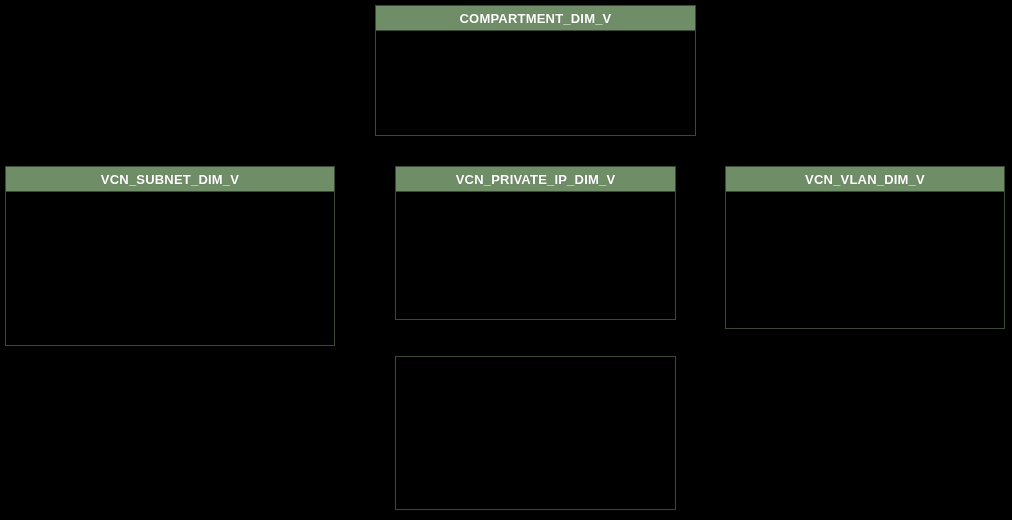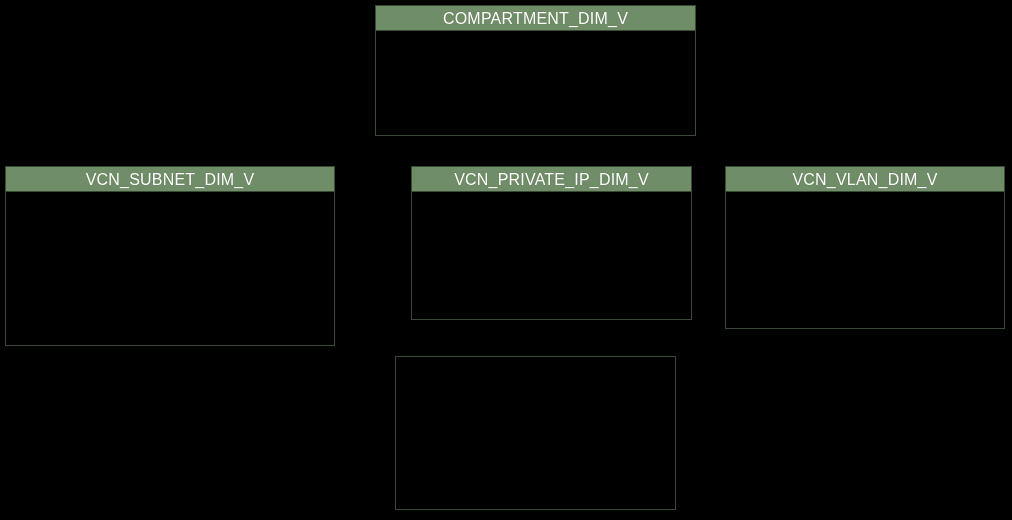--- a/index.html
+++ b/index.html
@@ -22,22 +22,22 @@
     background: #000000;
     border: 1px solid #3a4a36;
     display: flex;
     flex-direction: column;
     align-items: stretch;
   }
   .entity-header {
     box-sizing: border-box;
     background: #6f8d66;
     color: #ffffff;
-    font-size: 16px;
-    font-weight: normal;
+    font-size: 13px;
+    font-weight: bold;
     letter-spacing: 0.2px;
     text-align: center;
     line-height: 25px;
     height: 25px;
     flex: 0 0 25px;
     overflow: hidden;
     white-space: nowrap;
     border-bottom: 1px solid #3a4a36;
     text-shadow: 0 0 1px rgba(0,0,0,0.25);
   }
@@ -62,21 +62,21 @@
       <div class="entity-body">
         <ul class="entity-attrs"></ul>
       </div>
     </div>
     <div class="entity" style="left: 5px; top: 166px; width: 330px; height: 180px; border-color: rgb(58, 74, 54); background: rgb(0, 0, 0);">
       <div class="entity-header" style="background: rgb(111, 141, 102); color: rgb(255, 255, 255); border-bottom-color: rgb(58, 74, 54);">VCN_SUBNET_DIM_V</div>
       <div class="entity-body">
         <ul class="entity-attrs"></ul>
       </div>
     </div>
-    <div class="entity" style="left: 411px; top: 166px; width: 281px; height: 154px; border-color: rgb(58, 74, 54); background: rgb(0, 0, 0);">
+    <div class="entity" style="left: 395px; top: 166px; width: 281px; height: 154px; border-color: rgb(58, 74, 54); background: rgb(0, 0, 0);">
       <div class="entity-header" style="background: rgb(111, 141, 102); color: rgb(255, 255, 255); border-bottom-color: rgb(58, 74, 54);">VCN_PRIVATE_IP_DIM_V</div>
       <div class="entity-body">
         <ul class="entity-attrs"></ul>
       </div>
     </div>
     <div class="entity" style="left: 725px; top: 166px; width: 280px; height: 163px; border-color: rgb(58, 74, 54); background: rgb(0, 0, 0);">
       <div class="entity-header" style="background: rgb(111, 141, 102); color: rgb(255, 255, 255); border-bottom-color: rgb(58, 74, 54);">VCN_VLAN_DIM_V</div>
       <div class="entity-body">
         <ul class="entity-attrs"></ul>
       </div>

